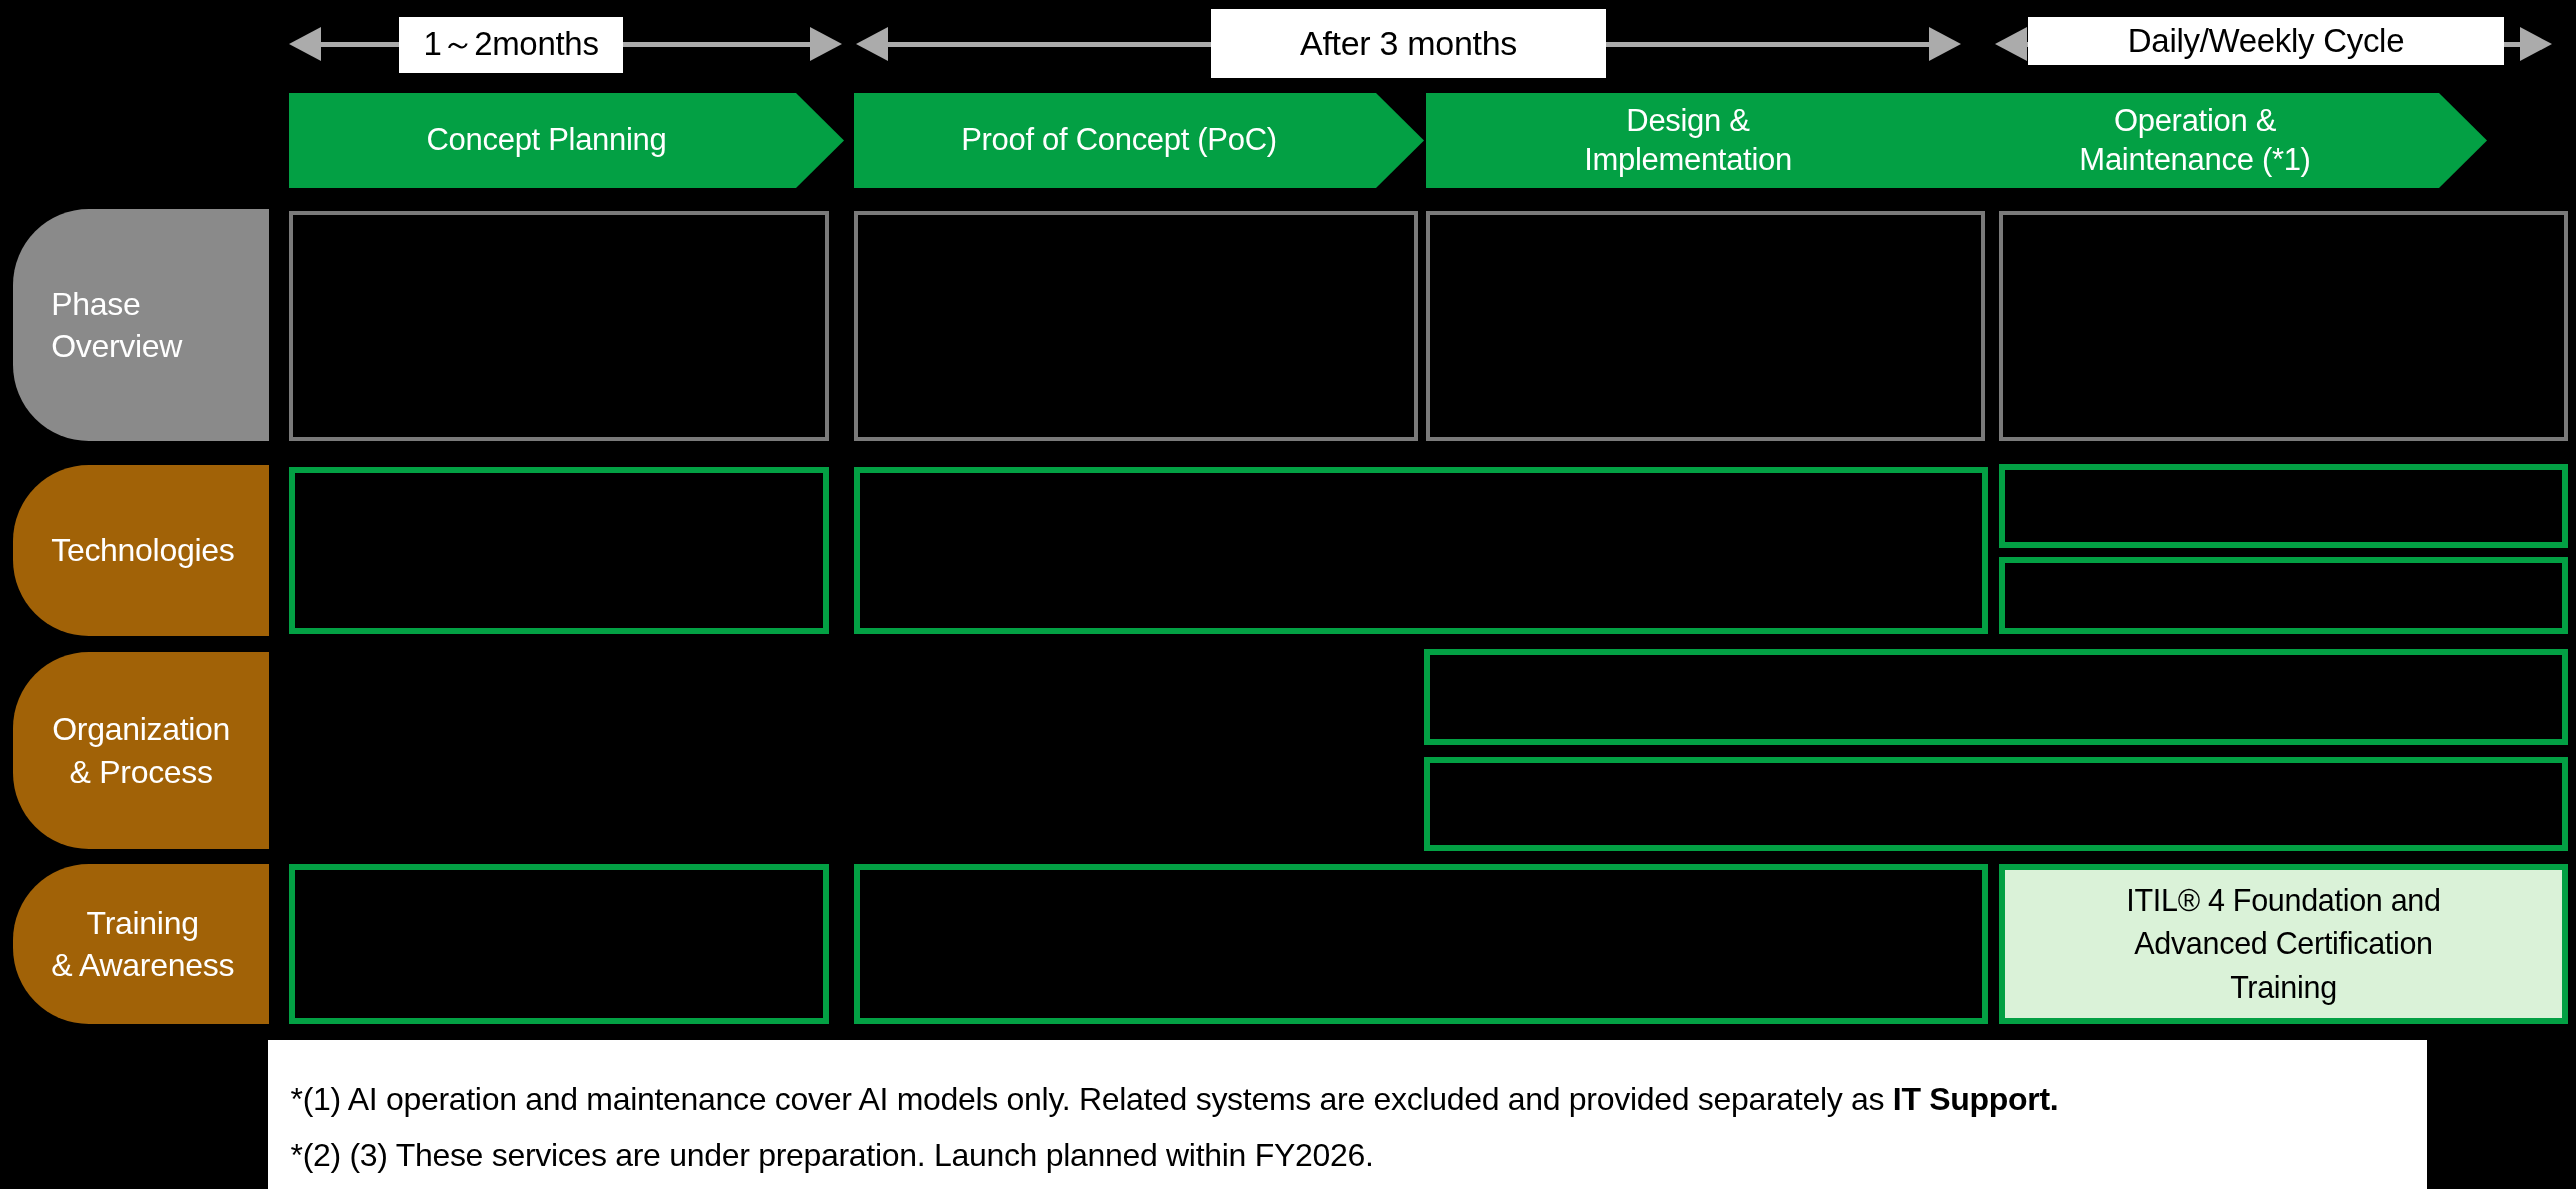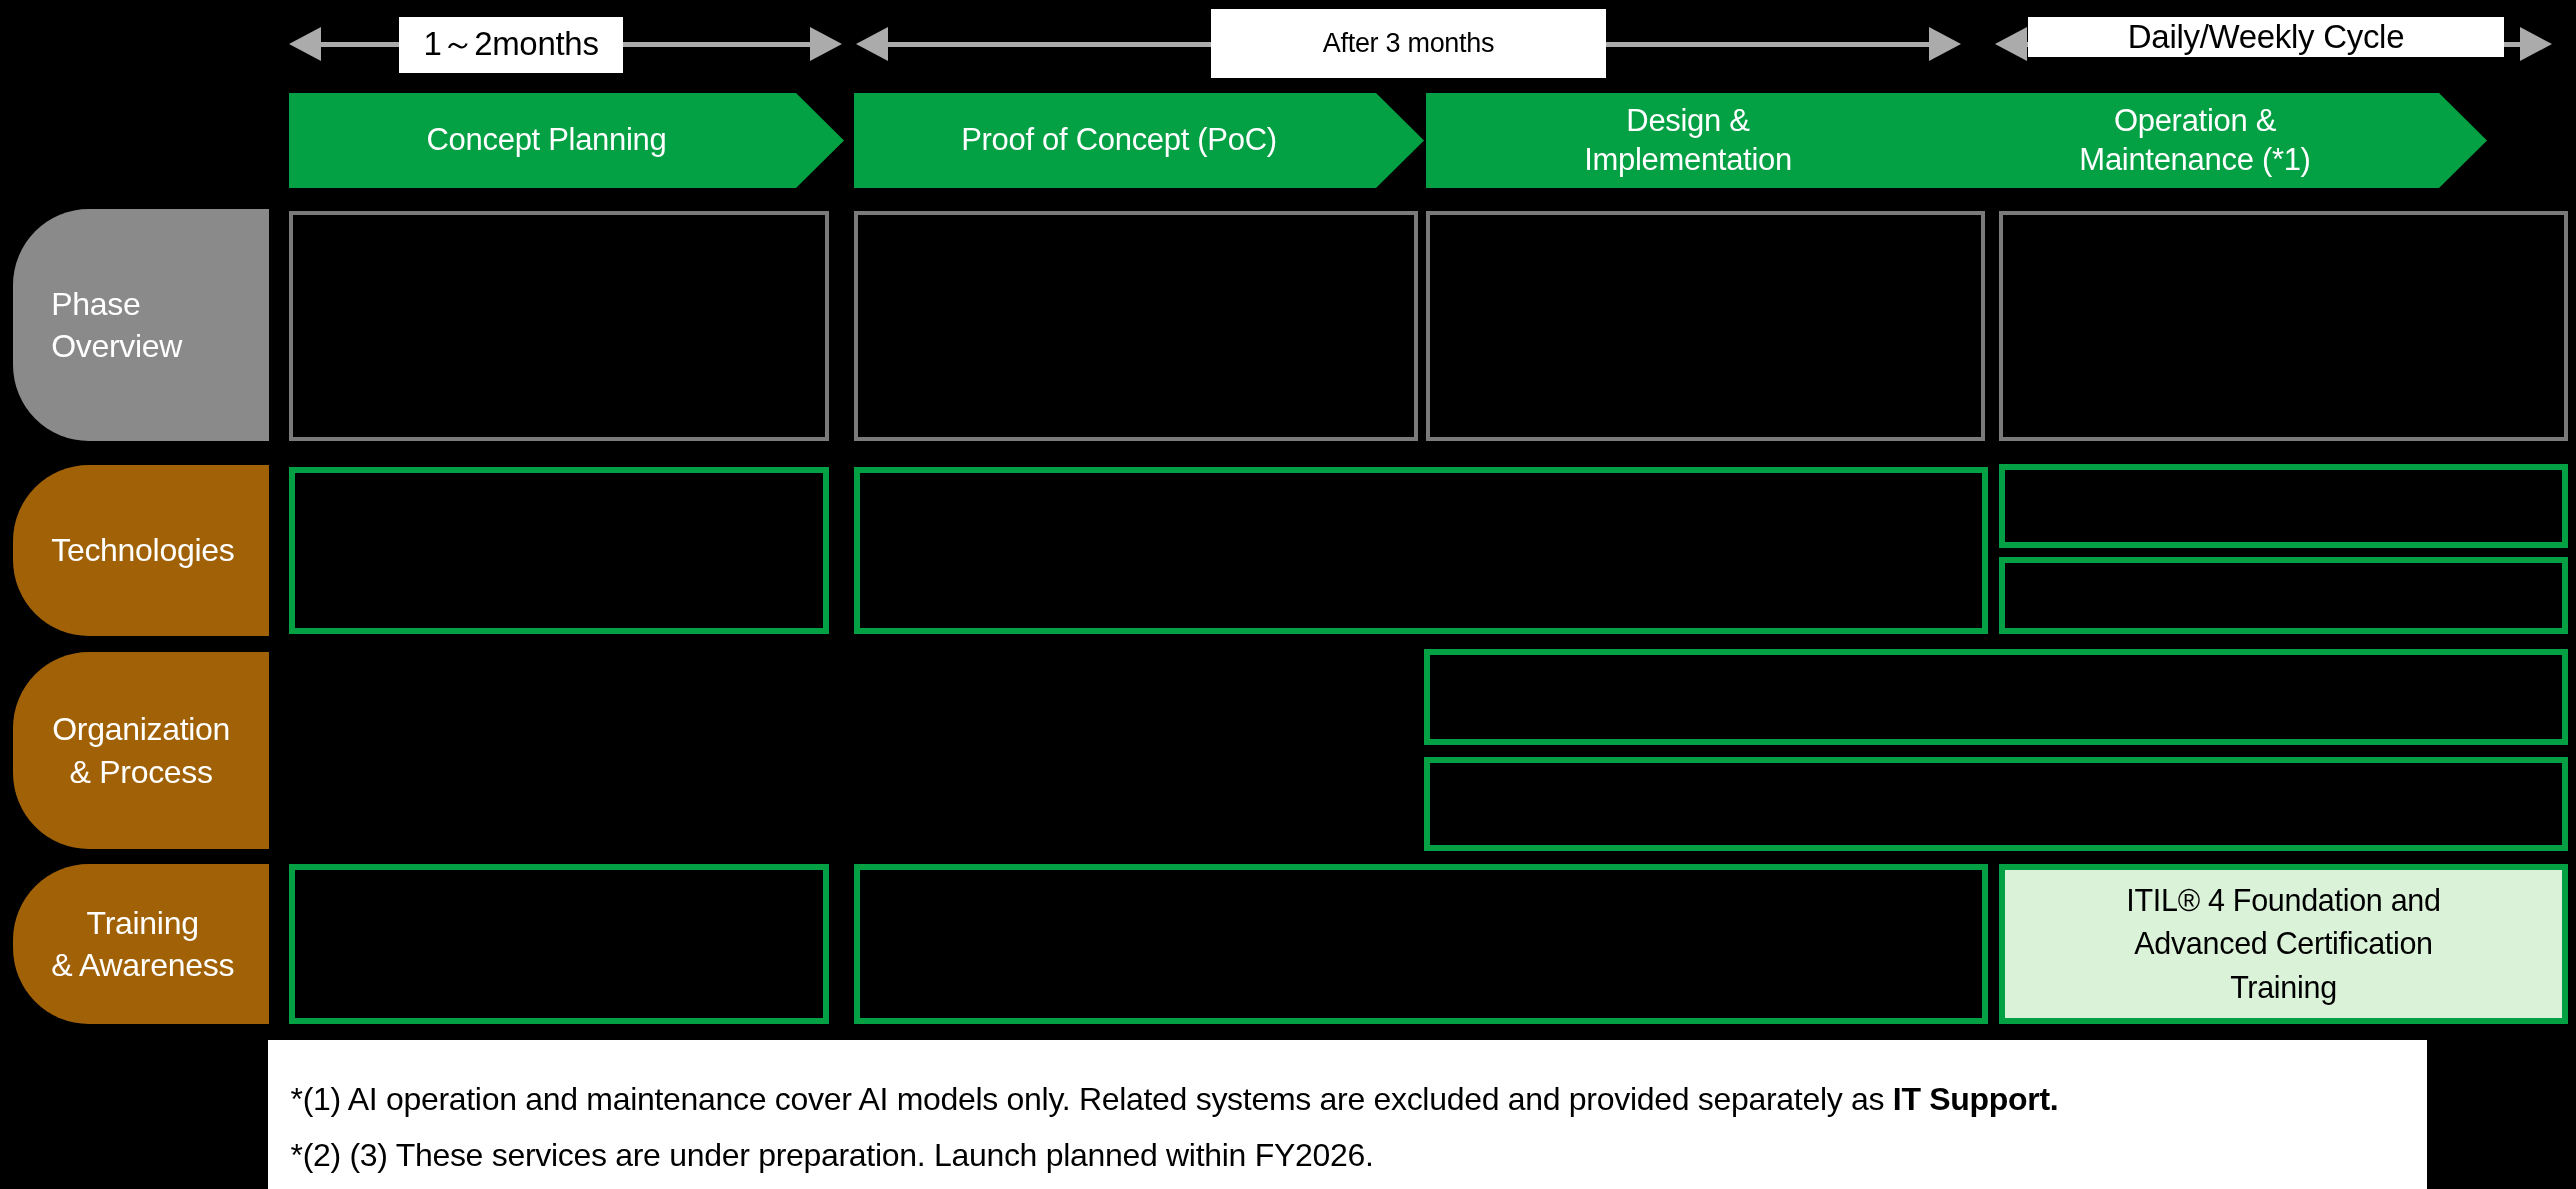--- a/index.html
+++ b/index.html
@@ -76,22 +76,22 @@
     <div class="tl-head tl-head-l"></div>
     <div class="tl-head tl-head-r"></div>
   </div>
   <div class="tl-arrow" style="left:1995px;width:557px;">
     <div class="tl-line"></div>
     <div class="tl-head tl-head-l"></div>
     <div class="tl-head tl-head-r"></div>
   </div>
 
   <div class="tl-label" style="left:399px;top:16.6px;width:224px;height:56px;">1～2months</div>
-  <div class="tl-label" style="left:1211px;top:9.3px;width:395px;height:69px;font-size:27px;">After 3 months</div>
-  <div class="tl-label" style="left:2028px;top:16.6px;width:476px;height:40px;">Daily/Weekly Cycle</div>
+  <div class="tl-label" style="left:1211px;top:9.3px;width:395px;height:69px;font-size:34px;">After 3 months</div>
+  <div class="tl-label" style="left:2028px;top:16.6px;width:476px;height:48px;">Daily/Weekly Cycle</div>
 
   <div class="chev pre" style="left:289px;width:555px;">Concept Planning</div>
   <div class="chev pre" style="left:854px;width:570px;">Proof of Concept (PoC)</div>
   <div class="chev pre" style="left:1426px;width:564px;">Design &amp;
 Implementation</div>
   <div class="chev pre" style="left:1916px;width:571px;padding-left:27px;">Operation &amp;
 Maintenance (*1)</div>
 
   <div class="rowlab gray left pre" style="top:209px;height:232px;">Phase
 Overview</div>

